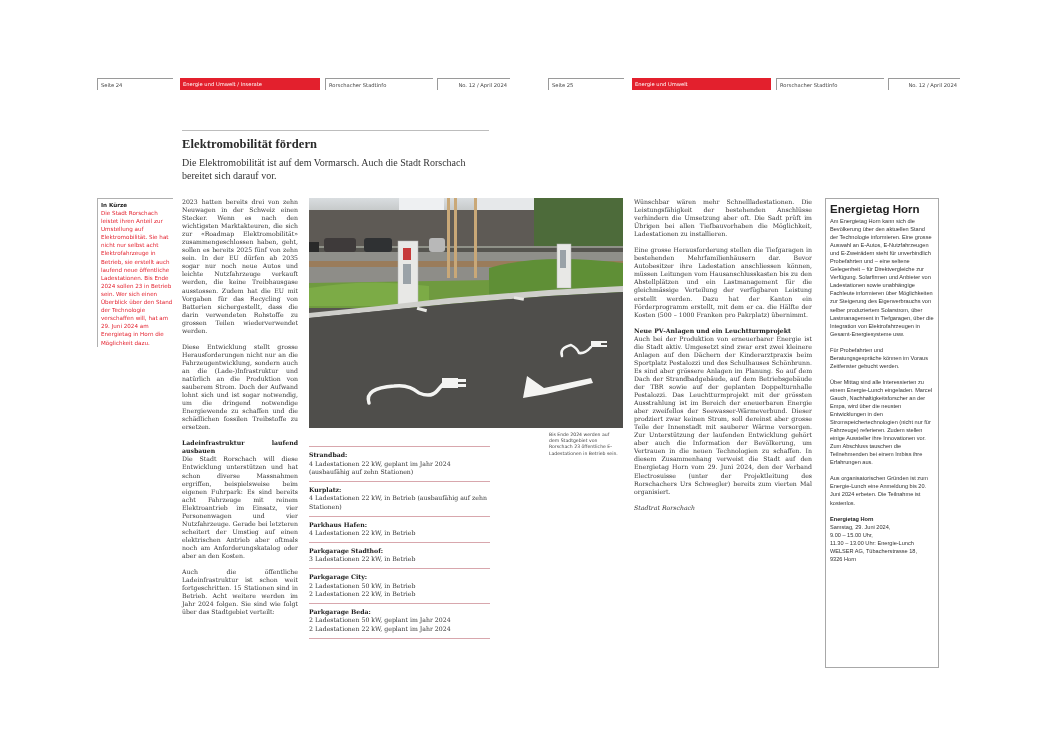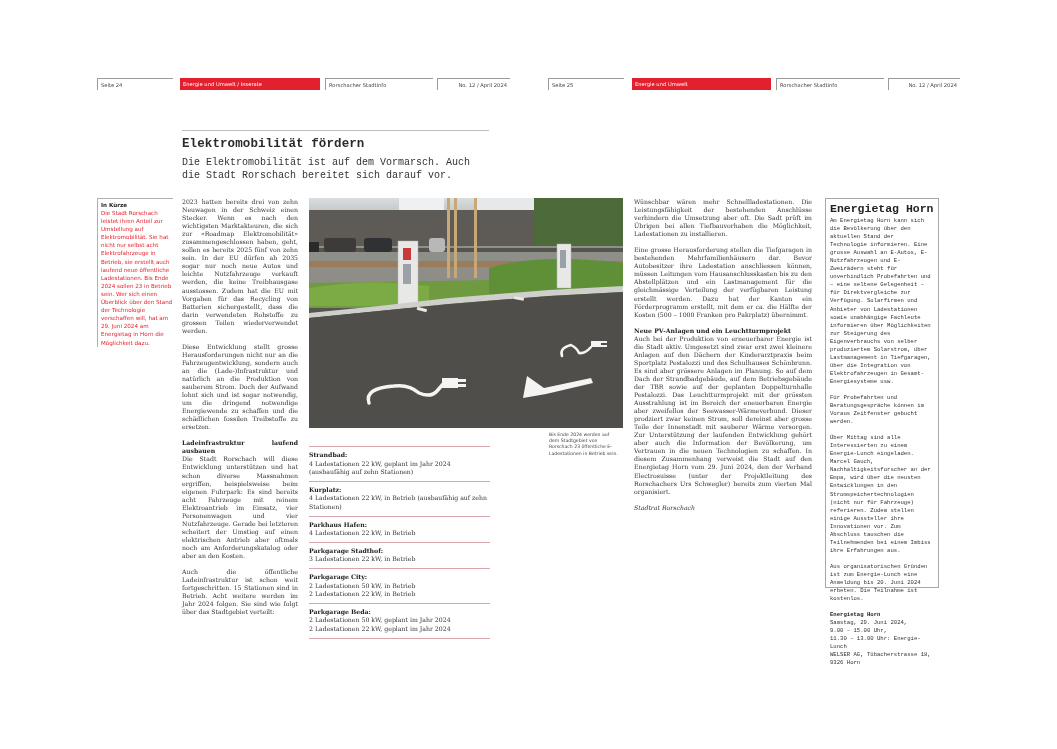--- a/index.html
+++ b/index.html
@@ -4,21 +4,21 @@
 <style>
   * { box-sizing: border-box; margin: 0; padding: 0; }
   html, body { width: 1057px; height: 749px; background: #ffffff; overflow: hidden; }
   body { position: relative; font-family: "Liberation Sans", sans-serif; color: #333; }
 
   .header-cell { position: absolute; top: 78px; height: 12px; font-size: 5.2px; line-height: 12px; padding-left: 3px; color: #444; font-family: "DejaVu Sans", sans-serif; }
   .header-cell.plain { border-top: 1px solid #9a9a9a; border-left: 1px solid #9a9a9a; }
   .header-cell.red { background: #e3202d; color: #fff; }
   .header-cell.right { text-align: right; padding-right: 3px; }
 
-  .sans { font-family: Liberation Mono, monospace; }
+  .sans { font-family: Liberation Serif, serif; }
 
   #title-rule { position: absolute; left: 182px; top: 130px; width: 307px; height: 1px; background: #bdbdbd; }
   #article-title { position: absolute; left: 182px; top: 137px; font-size: 12.5px; font-weight: bold; color: #2a2a2a; letter-spacing: 0.1px; }
   #article-lead { position: absolute; left: 182px; top: 157px; width: 310px; font-size: 10px; line-height: 12.5px; color: #333; }
 
   #kurz-box { position: absolute; left: 97px; top: 198px; width: 76px; border-left: 1px solid #b0b0b0; border-top: 1px solid #b0b0b0; padding: 2px 0 0 3px; font-family: "DejaVu Sans", sans-serif; }
   #kurz-box .k-title { font-size: 5.6px; font-weight: bold; color: #222; line-height: 8px; }
   #kurz-box .k-text { font-size: 5.6px; color: #e3202d; line-height: 8.1px; }
 
   .col { position: absolute; font-family: "DejaVu Serif", serif; font-size: 6.2px; line-height: 8.05px; color: #333; text-align: justify; hyphens: auto; }
@@ -29,21 +29,21 @@
   #col3 { left: 634px; top: 198px; width: 178px; }
 
   #photo { position: absolute; left: 309px; top: 198px; width: 314px; height: 230px; overflow: hidden; background: #55544f; }
   #caption { position: absolute; left: 549px; top: 432px; width: 70px; font-family: "DejaVu Sans", sans-serif; font-size: 4.6px; line-height: 6.2px; color: #444; }
 
   #stations { position: absolute; left: 309px; top: 446px; width: 181px; }
   .station { border-top: 1px solid #d8a7ad; padding: 4px 0 4px 0; font-family: "DejaVu Serif", serif; font-size: 6.2px; line-height: 8.6px; color: #333; }
   .station .s-name { font-weight: bold; color: #222; }
   #stations .end-rule { border-top: 1px solid #d8a7ad; }
 
-  #info-box { position: absolute; left: 825px; top: 198px; width: 114px; height: 390px; border: 1px solid #a8a8a8; padding: 3px 4px; font-family: Liberation Mono, monospace; font-size: 5.6px; line-height: 8.05px; color: #333; }
+  #info-box { position: absolute; left: 825px; top: 198px; width: 114px; height: 470px; border: 1px solid #a8a8a8; padding: 3px 4px; font-family: Liberation Sans, sans-serif; font-size: 5.6px; line-height: 8.05px; color: #333; }
   #info-box .ib-title { font-size: 11.5px; font-weight: bold; color: #222; line-height: 14px; margin-bottom: 1px; }
   #info-box p { margin-bottom: 8px; }
   #info-box .ib-sub { font-weight: bold; color: #222; }
 </style>
 </head>
 <body>
 
 <div class="header-cell plain" style="left:97px; width:76px;">Seite 24</div>
 <div class="header-cell red" style="left:180px; width:140px;">Energie und Umwelt / Inserate</div>
 <div class="header-cell plain" style="left:325px; width:108px;">Rorschacher Stadtinfo</div>

